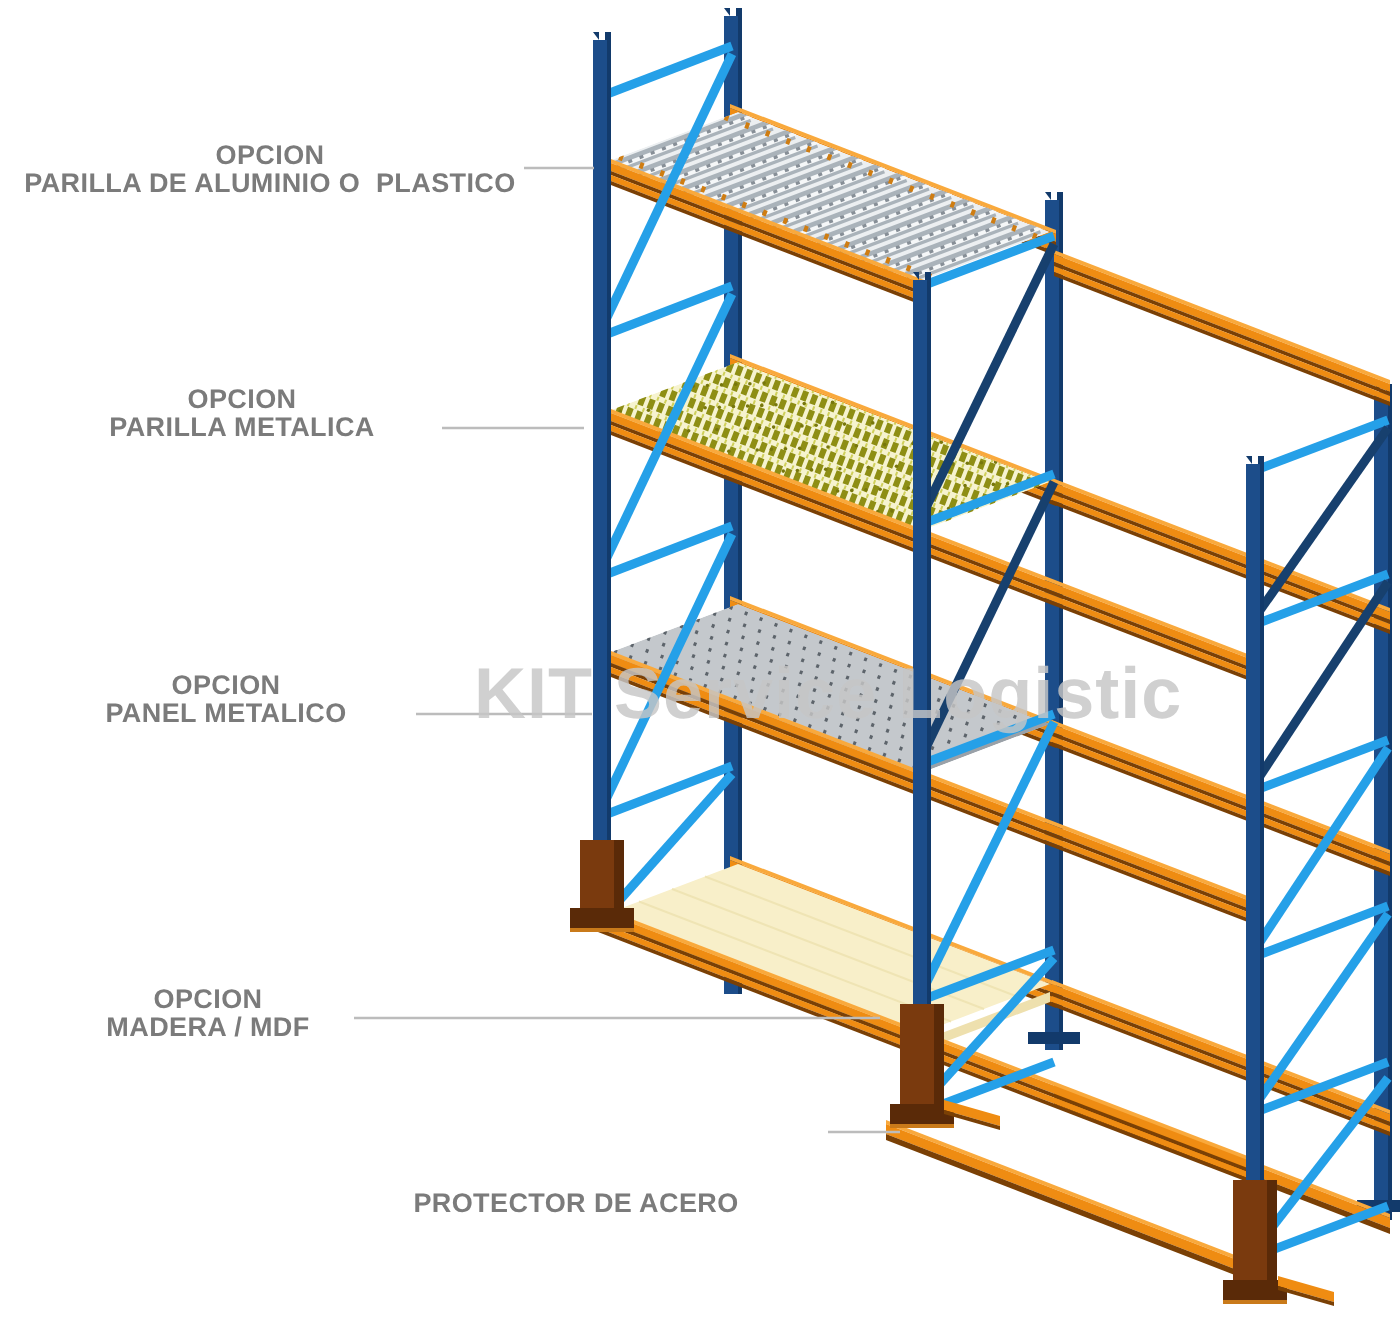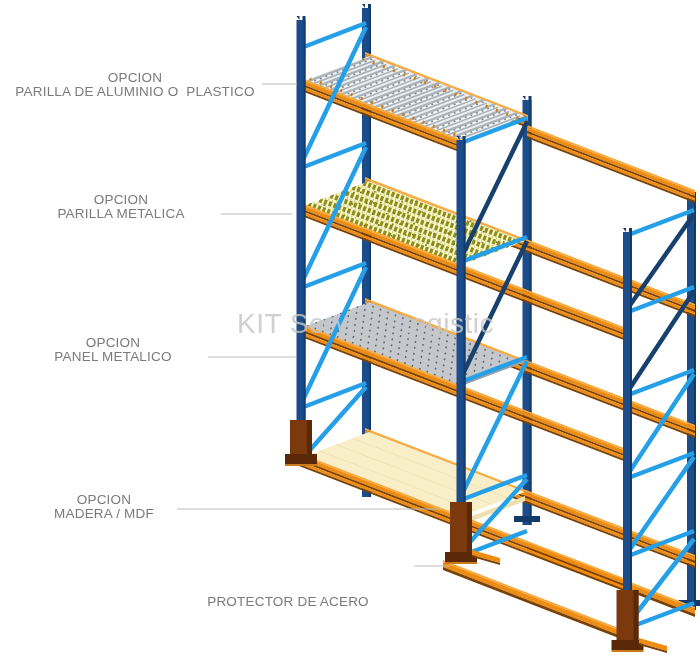--- a/index.html
+++ b/index.html
@@ -1,21 +1,21 @@
 <!DOCTYPE html>
 <html style="--c-background: #ffffff; --c-post: #1c4d8a; --c-postDark: #123a6b; --c-brace: #25a0e8; --c-braceDark: #17406e; --c-beam: #ef8c12; --c-beamHi: #f9a93c; --c-beamDark: #7a4005; --c-protector: #7a3a0e; --c-protectorDark: #5a2a08; --c-protPlateLine: #c97a1a; --c-rollerBase: #eceff1; --c-rollerSlat: #aab3ba; --c-rollerHi: #f5f7f8; --c-rollerDot: #878f97; --c-rollerFleck: #cf7d12; --c-meshBase: #f6f3cf; --c-meshStripe: #8e8e14; --c-meshLight: #cfcf5a; --c-panelBase: #c4c8cc; --c-panelDot: #5d646b; --c-panelEdge: #8e949a; --c-panelShade: #9aa1a8; --c-woodBase: #f8efc9; --c-woodEdge: #e7d7a3; --c-woodSide: #eee0ae; --c-leader: #bcbcbc; --c-label: #7b7b7b; --c-watermark: #c6c6c6;"><head>
 <meta charset="utf-8">
 <style>
   html,body{margin:0;padding:0;background:#ffffff;}
   #stage{position:relative;width:700px;height:672px;overflow:hidden;background:#fff;
-         font-family:"Liberation Sans", sans-serif;}
+         font-family:"Liberation Sans", sans-serif;font-weight:bold;}
   #rack-svg{position:absolute;left:0;top:0;}
   .lbl{position:absolute;color:var(--c-label,#7b7b7b);font-size:13.5px;line-height:1.04;
        text-align:center;white-space:pre-wrap;letter-spacing:.2px;}
-  #watermark{position:absolute;left:237px;top:308px;font-size:28px;color:var(--c-watermark,#c6c6c6);
+  #watermark{position:absolute;left:237px;top:326px;font-size:36px;color:var(--c-watermark,#c6c6c6);
        opacity:.82;letter-spacing:.5px;white-space:nowrap;}
 </style>
 </head>
 <body>
 
 <div id="stage">
 
   <svg id="rack-svg" width="700" height="672" viewBox="0 0 700 672">
       <g>
         <polygon points="362.0,8.0 371.0,8.0 371.0,497.0 362.0,497.0" fill="#1c4d8a"></polygon>

